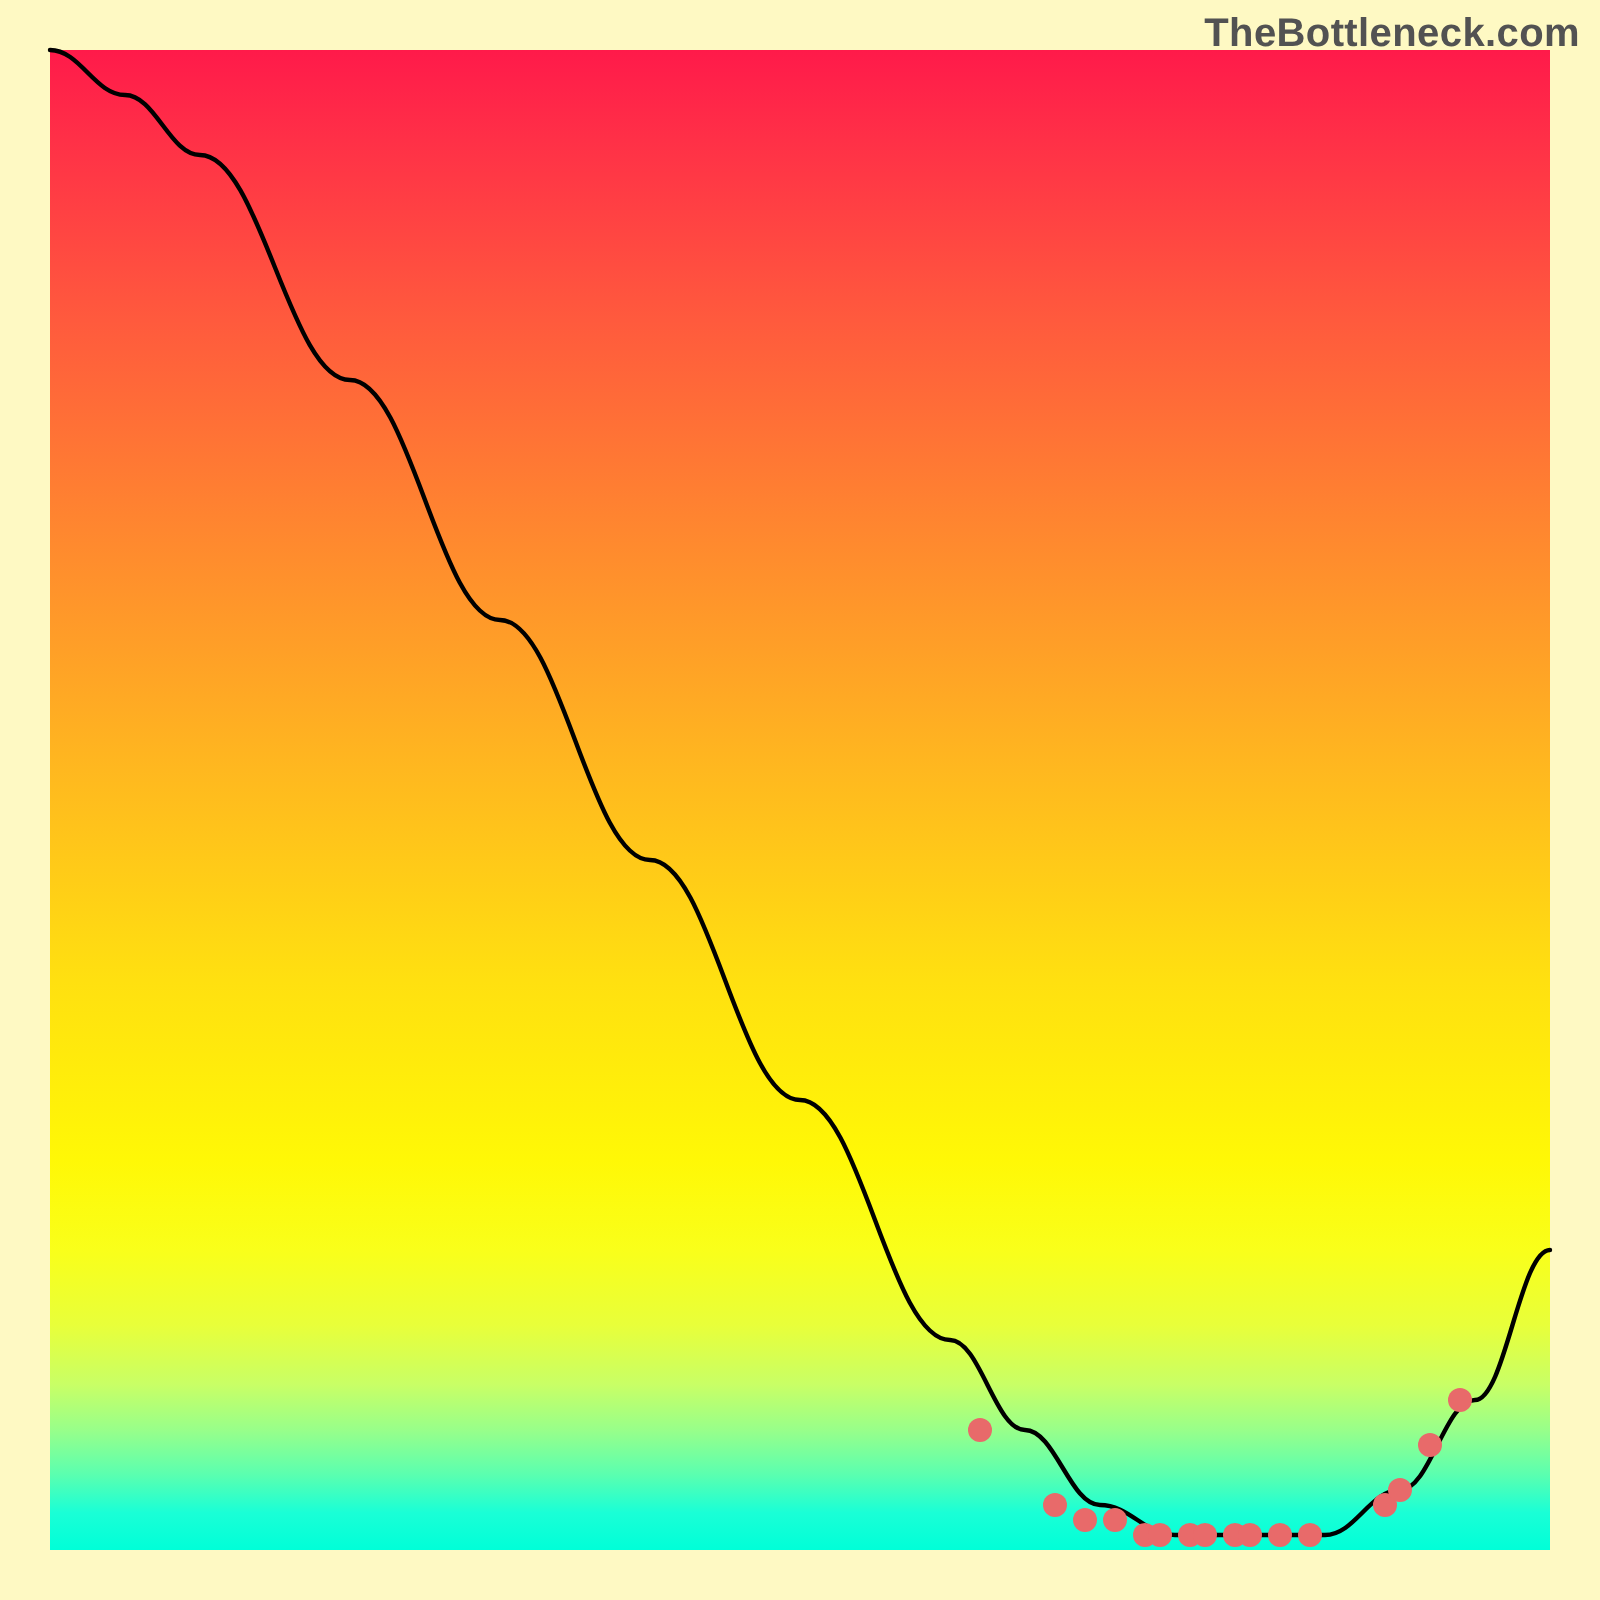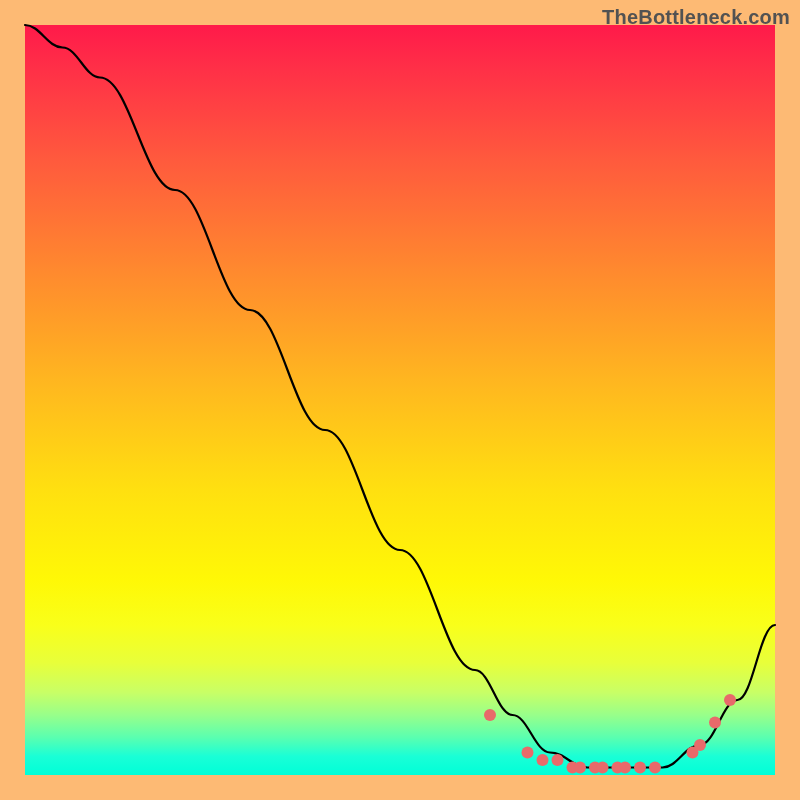--- a/index.html
+++ b/index.html
@@ -7,21 +7,21 @@
     padding: 0;
     width: 800px;
     height: 800px;
     background: #000;
     overflow: hidden;
   }
   .container {
     position: relative;
     width: 800px;
     height: 800px;
-    background: #fdba74;
+    background: #fef9c3;
   }
   .plot-area {
     position: absolute;
     left: 25px;
     top: 25px;
     width: 750px;
     height: 750px;
   }
   .gradient-bg {
     position: absolute;

